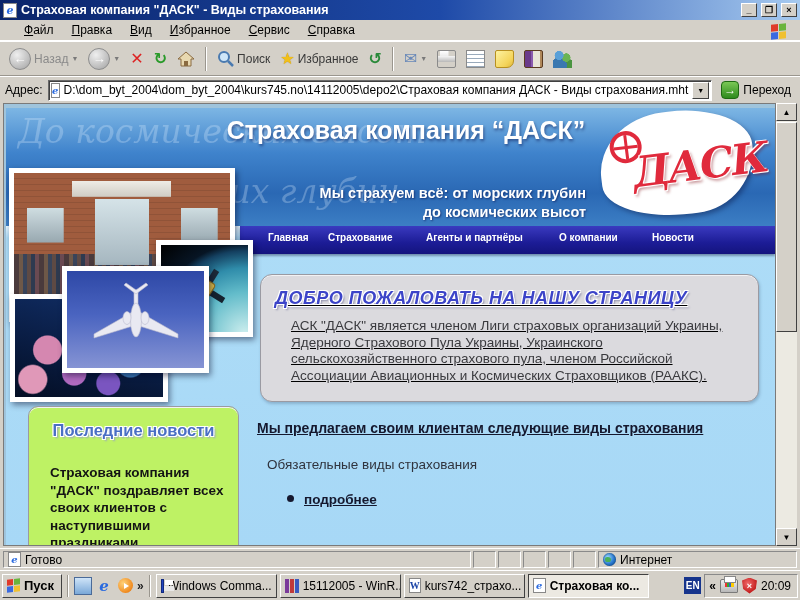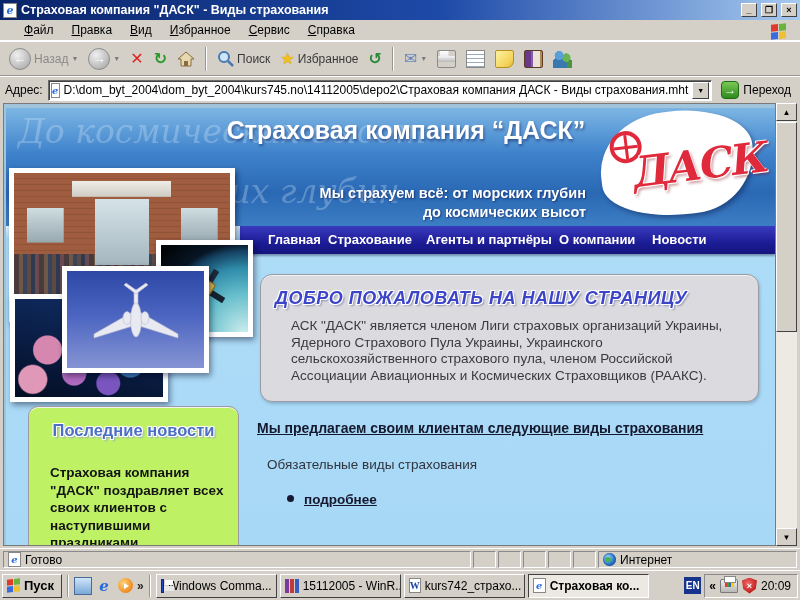--- a/index.html
+++ b/index.html
@@ -64,21 +64,21 @@
   .logo{left:594px;top:5px;width:158px;height:108px;transform:rotate(-7deg);}
   .logo-blob{position:absolute;inset:2px;background:#fff;
     border-radius:46% 54% 42% 58%/58% 42% 62% 38%;box-shadow:2px 3px 5px rgba(0,0,40,.35);}
   .logo-globe{position:absolute;left:14px;top:16px;width:32px;height:32px;border:4px solid #e02a3c;border-radius:50%;
     background:linear-gradient(#e02a3c,#e02a3c) 50% 0/3px 100% no-repeat,
                linear-gradient(#e02a3c,#e02a3c) 0 50%/100% 3px no-repeat;}
   .logo-text{position:absolute;left:34px;top:34px;font:italic bold 42px "DejaVu Serif",serif;
     color:#e02a3c;letter-spacing:-2px;text-shadow:1px 1px 0 #fff,-1px -1px 0 #fff,2px 3px 3px rgba(120,0,10,.4);}
   .navbar{left:236px;top:122px;width:535px;height:28px;
     background:linear-gradient(#3a3ac0,#1c1c96 60%,#14147e);box-shadow:0 2px 2px rgba(0,0,40,.35);}
-  .nav-item{position:absolute;top:6px;color:#fff;font-weight:bold;font-size:13px;white-space:nowrap;}
+  .nav-item{position:absolute;top:6px;color:#fff;font-weight:bold;font-size:10px;white-space:nowrap;}
   .pagebg{left:2px;top:122px;width:769px;height:321px;
     background:linear-gradient(#e8f6ff,#addcf7 12px,#a7d8f6);}
 
   .photo{position:absolute;border:5px solid #fff;box-shadow:2px 3px 6px rgba(0,0,30,.45);}
   .photo-group{background:
     linear-gradient(#eeece6,#cfccc4) no-repeat 50% 6%/46% 11%,
     linear-gradient(#d5e3e8,#a5b6bf) no-repeat 50% 34%/25% 46%,
     linear-gradient(#cfdde1,#98a8b0) no-repeat 7% 32%/17% 24%,
     linear-gradient(#cfdde1,#98a8b0) no-repeat 93% 32%/17% 24%,
     repeating-linear-gradient(90deg,#4a3a3c 0 5px,#6e5848 5px 9px,#39445a 9px 13px,#5e4a44 13px 17px,#2e3a50 17px 21px,#6a4a52 21px 25px) no-repeat 0 100%/100% 44%,
@@ -91,21 +91,21 @@
     radial-gradient(circle at 78% 66%,#3a7ab8 0 10%,rgba(0,0,0,0) 11%),
     radial-gradient(circle at 12% 82%,#e098b8 0 9%,rgba(0,0,0,0) 10%),
     radial-gradient(circle at 55% 26%,#1c4a8a 0 28%,rgba(0,0,0,0) 29%),
     linear-gradient(195deg,#12306a,#091c42 58%,#040e24);}
   .photo-plane{background:linear-gradient(#2e48a6 0%,#4a64c0 45%,#8694d4 100%);
     display:flex;align-items:center;justify-content:center;}
   .photo-sat{background:radial-gradient(circle at 96% 102%,#cdeeee 0%,#63bcca 34%,#2f8caa 54%,#144060 68%,#071524 74%,#000 100%);
     display:flex;align-items:center;justify-content:center;}
 
   .welcome-box{left:256px;top:170px;width:499px;height:128px;background:#dbdade;
-    border:1px solid #9a9aa2;border-radius:12px;box-shadow:inset 0 1px 0 #f2f2f4,1px 2px 3px rgba(40,60,90,.25);}
+    border:1px solid #9a9aa2;border-radius:12px;box-shadow:inset 0 1px 0 #f2f2f4,1px 2px 3px rgba(40,60,90,.25);text-decoration:underline;}
   .welcome-head{margin:13px 0 0 14px;font:italic bold 18px "Liberation Sans",sans-serif;
     letter-spacing:.5px;color:#3c44c8;white-space:nowrap;
     text-shadow:1px 1px 0 #fff,-1px -1px 0 #fff,1px -1px 0 #fff,-1px 1px 0 #fff,2px 2px 2px #9494b0;}
   .welcome-body{margin:9px 24px 0 30px;font-size:13.5px;line-height:16.5px;color:#3a3a3e;}
 
   .offers-head{left:253px;top:316px;font-size:14px;font-weight:bold;color:#15182e;text-decoration:underline;white-space:nowrap;}
   .offers-item{font-size:13.5px;color:#30343e;white-space:nowrap;}
   .more-link{left:300px;top:388px;font-size:13.5px;font-weight:bold;color:#15182e;text-decoration:underline;}
   .bullet{left:283px;top:391px;width:7px;height:7px;border-radius:50%;background:#15182e;}
 

